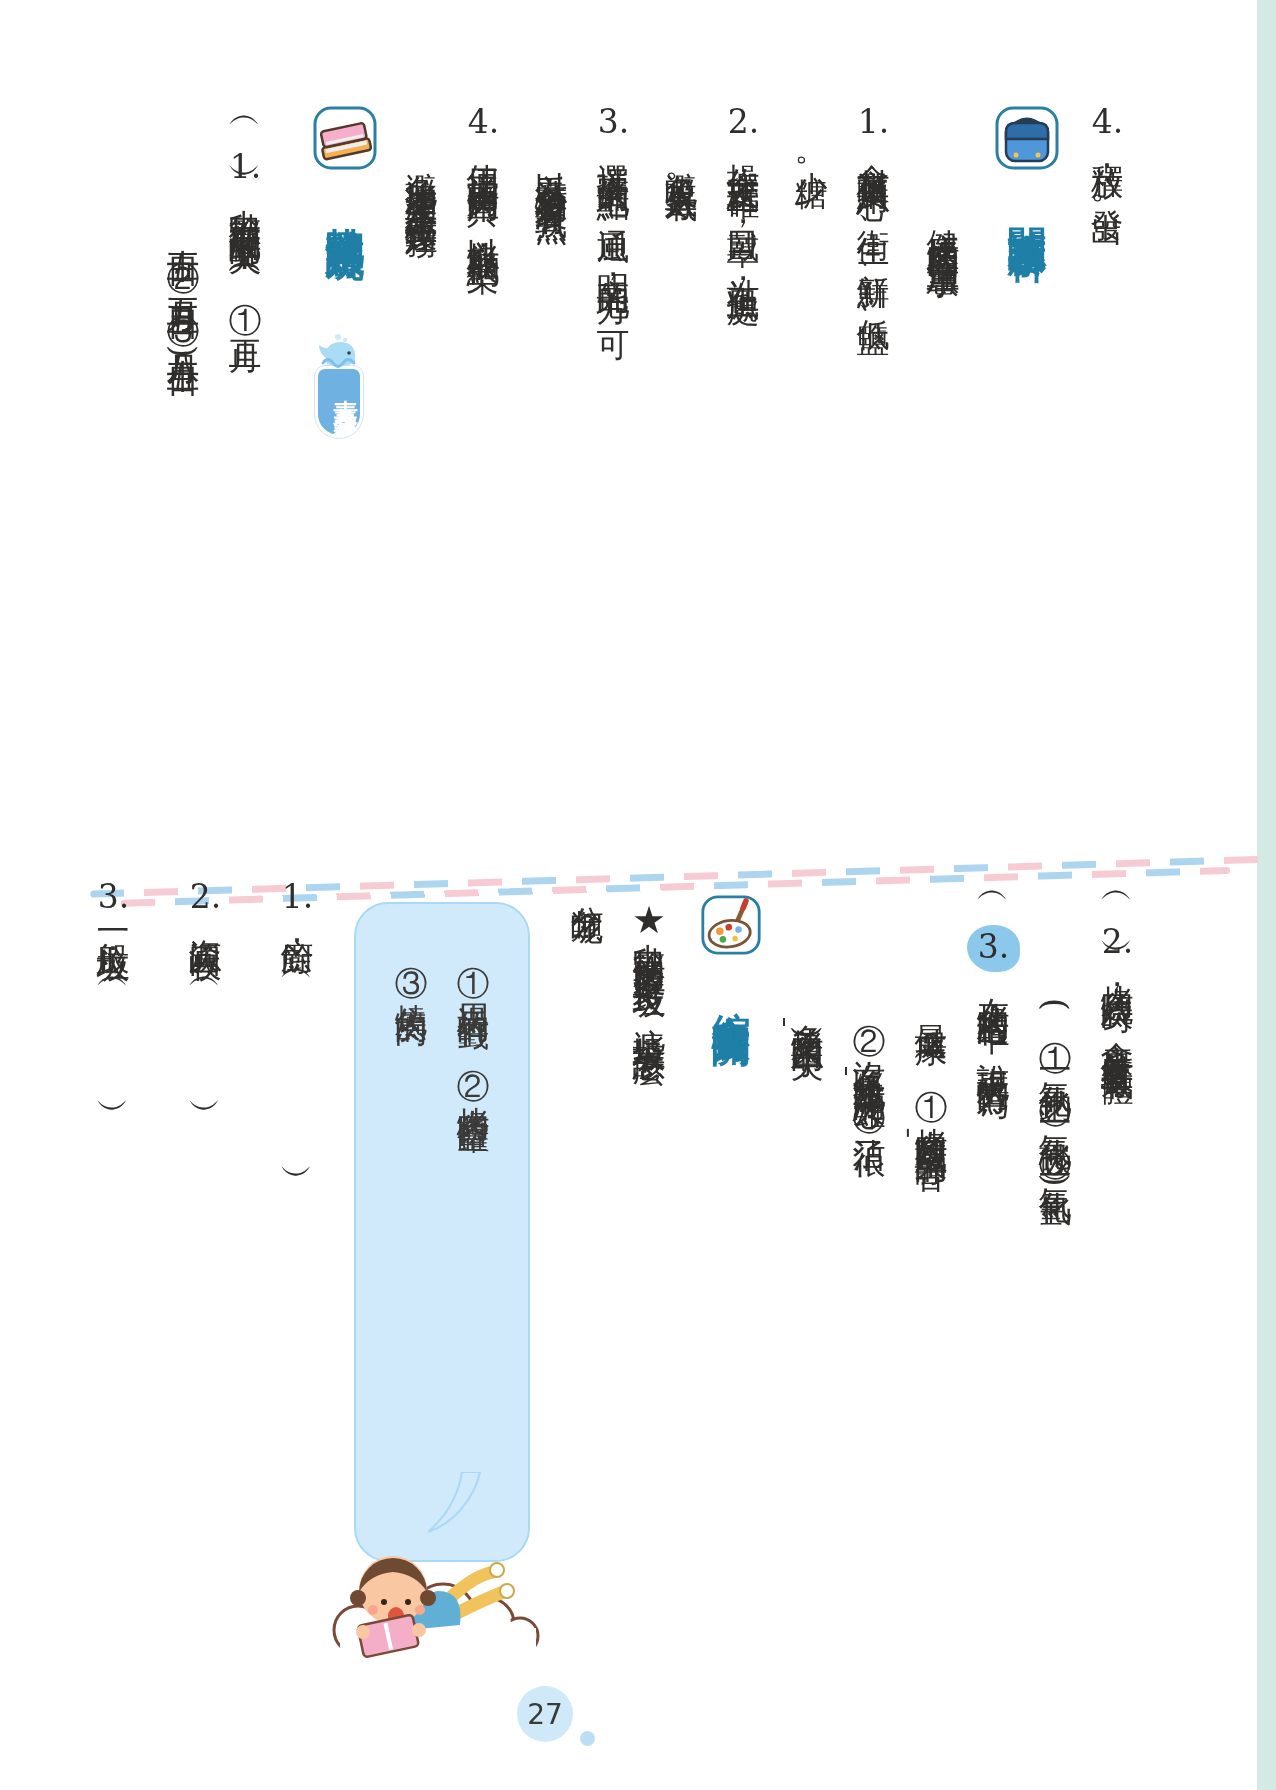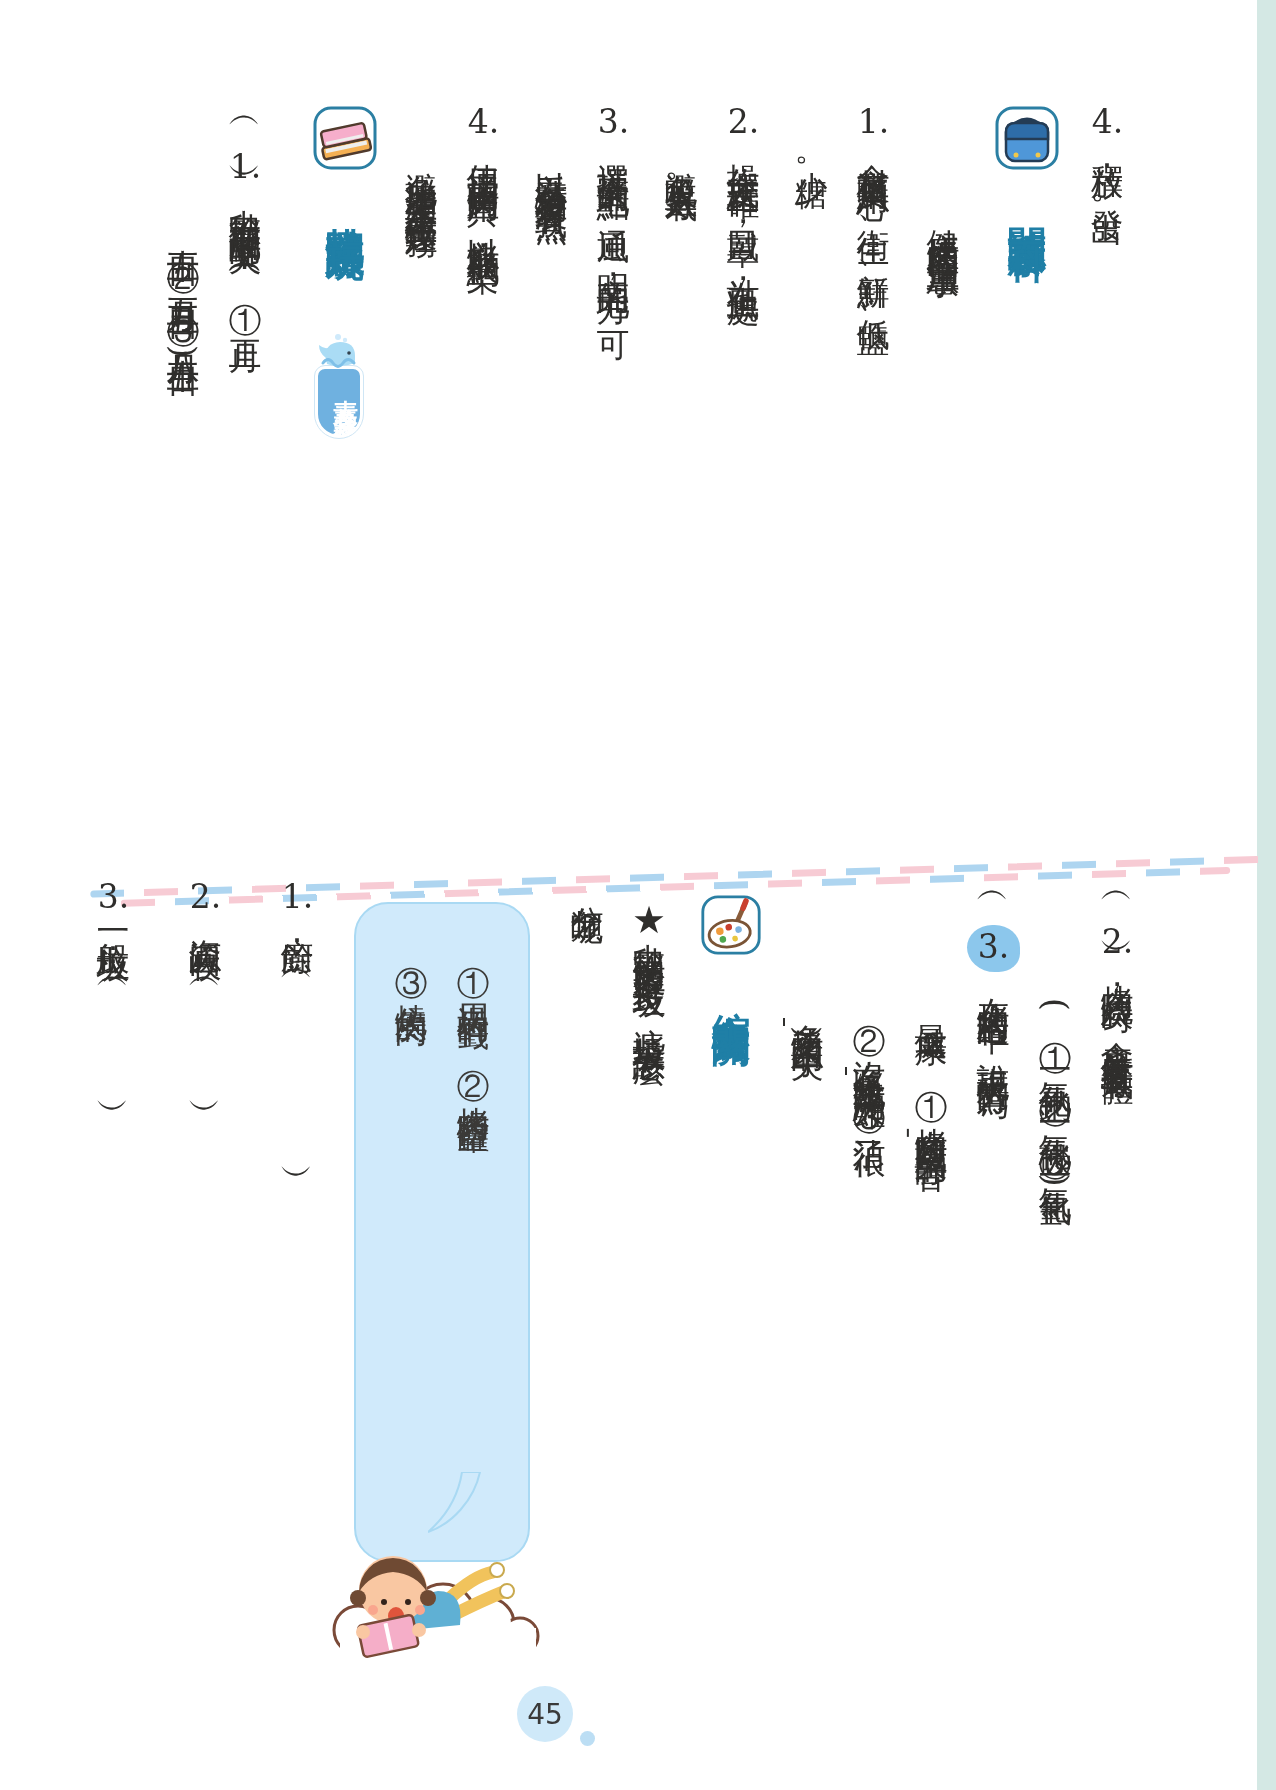--- a/index.html
+++ b/index.html
@@ -231,17 +231,17 @@
         <circle cx="132" cy="132" r="5" fill="#f9a68e"></circle>
     <g transform="rotate(-12 100 157)">
       <rect x="72" y="142" width="56" height="32" rx="4" fill="#f5aec8" stroke="#7a4a38" stroke-width="2.5"></rect>
       <line x1="100" y1="145" x2="100" y2="172" stroke="#ffffff" stroke-width="4"></line>
     </g>
     <circle cx="75" cy="154" r="7" fill="#f9c7a2"></circle>
         <circle cx="131" cy="152" r="7" fill="#f9c7a2"></circle>
   </svg></div>
 
   <div class="page-badge">
-    <span>45</span>
+    <span>27</span>
   </div>
   <div class="page-dot"></div>
 
 </div>
 
 </body></html>

